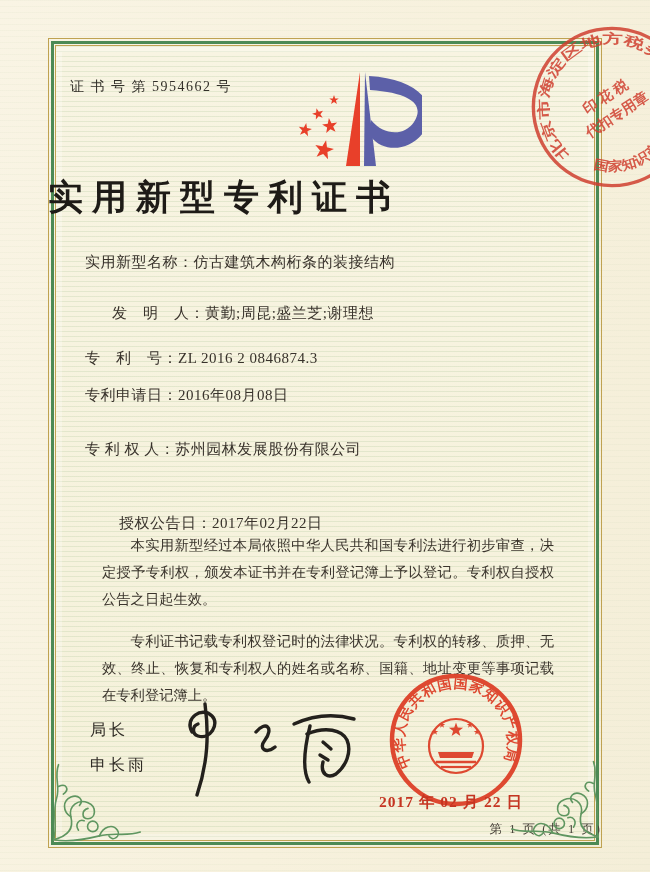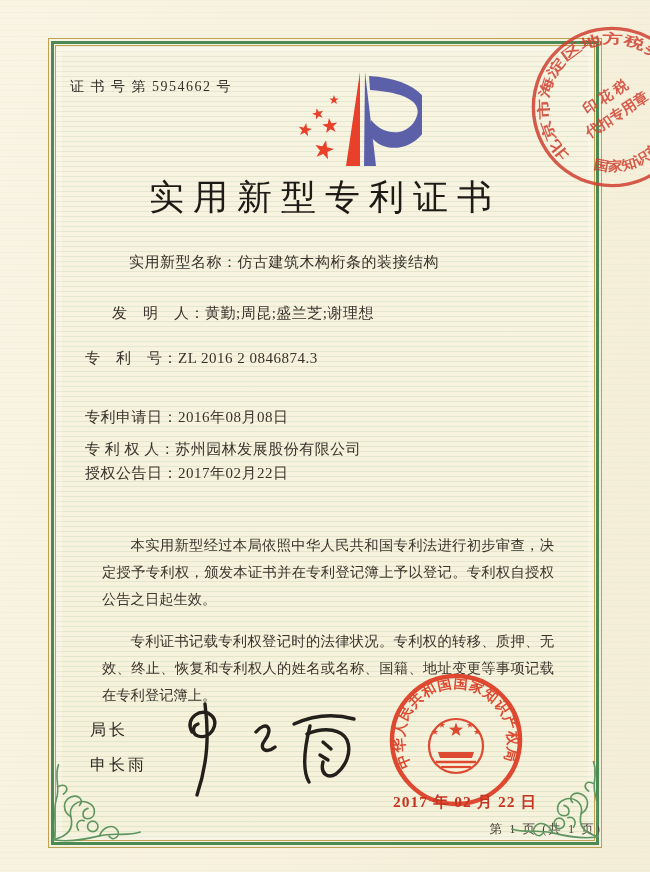--- a/index.html
+++ b/index.html
@@ -28,36 +28,36 @@
     width:100%; height:100%; box-sizing:border-box;
     border:1px solid #bfa251;
     background:
       repeating-linear-gradient(180deg, rgba(124,170,108,0.16) 0 1px, transparent 1px 5px),
       linear-gradient(180deg,#f8f4e2,#f5f1da);
     box-shadow:inset 0 0 0 6px rgba(255,255,255,0.25);
   }
   .abs{position:absolute;}
   .cert-no{left:70px; top:78px; font-size:14px; letter-spacing:1.5px; color:#33302a;}
   .title{
-    left:48px; top:174px; width:554px; text-align:center;
-    font-size:35px; font-weight:400; letter-spacing:9px; color:#1e1b17;
+    left:48px; top:174px; width:554px; text-align:left;
+    font-size:35px; font-weight:700; letter-spacing:9px; color:#1e1b17;
   }
   .field{left:85px; width:490px; font-size:15px; color:#38322b; letter-spacing:0.5px; white-space:nowrap;}
-  .f0{top:253px;margin-left:44px;} .f1{top:304px;margin-left:27px;} .f2{top:349px;} .f3{top:408px;} .f4{top:440px;} .f5{top:464px;}
+  .f0{top:253px;} .f1{top:304px;margin-left:27px;} .f2{top:349px;} .f3{top:386px;} .f4{top:440px;} .f5{top:514px;margin-left:34px;}
   .body-text{
     left:86px; top:516px; width:484px;
     font-size:14.3px; line-height:26.8px; text-align:justify; color:#3a342c;
   }
   .body-text p{margin:16px; text-indent:2em;}
   .signer-title{left:90px; top:720px; font-size:16px; letter-spacing:3px; color:#2e2a24;}
   .signer-name{left:90px; top:755px; font-size:16px; letter-spacing:3px; color:#2e2a24;}
   .signature{left:168px; top:692px;}
   .seal{left:386px; top:670px;}
   .seal-date{
-    left:393px; top:792px; font-size:15.5px; letter-spacing:1px;
+    left:379px; top:792px; font-size:15.5px; letter-spacing:1px;
     color:#c53522; font-weight:600; z-index:6;
   }
   .footer{left:48px; top:821px; width:554px; text-align:right; font-size:12.5px; letter-spacing:2px; color:#47423a;}
   .stamp{left:527px; top:22px; z-index:7;}
   .orn-l{left:50px; top:747px;}
   .orn-r{left:507px; top:744px; transform:scaleX(-1);}
   .logo{left:272px; top:66px;}
   svg{display:block;}
 </style>
 </head>

